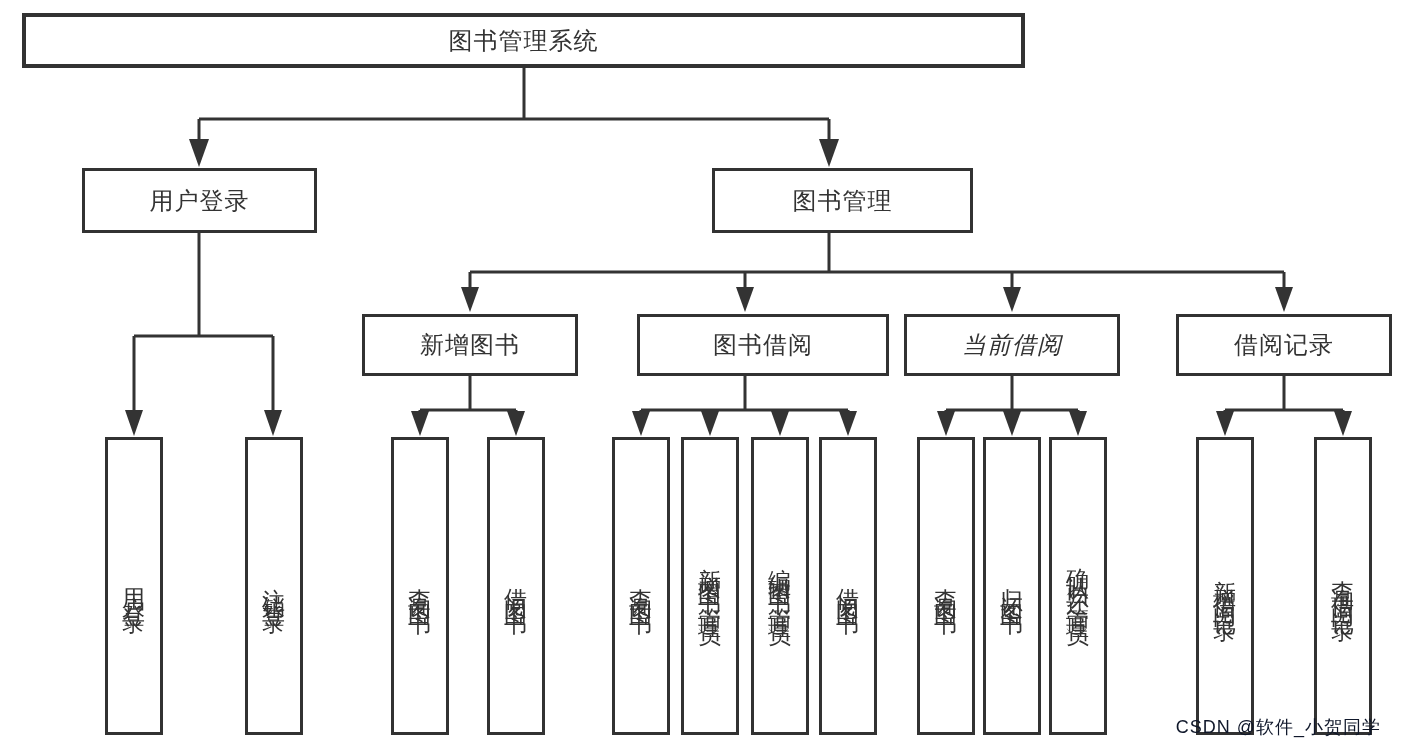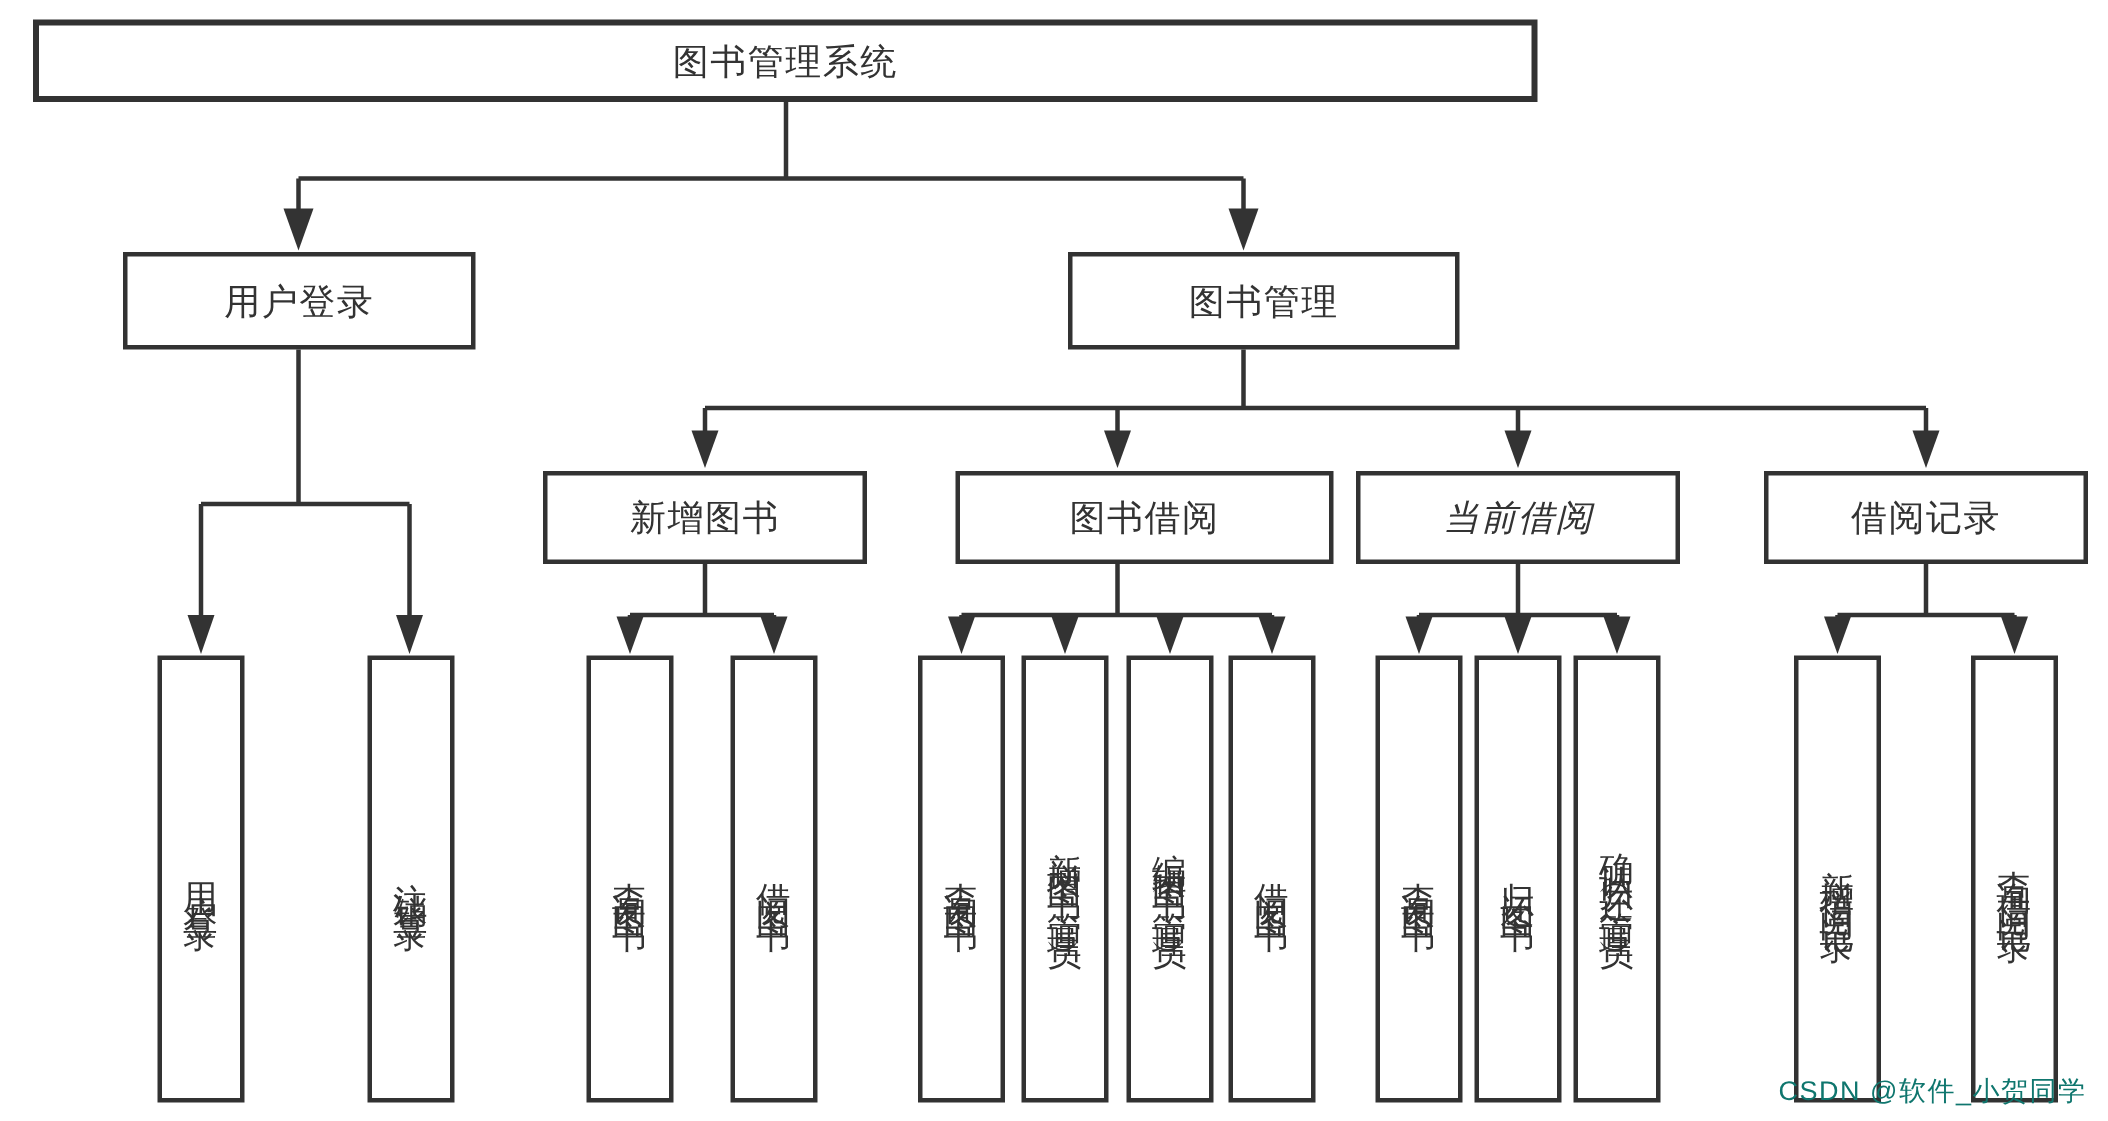--- a/index.html
+++ b/index.html
@@ -37,22 +37,22 @@
   #b-bb-add{left:681px;}
   #b-bb-edit{left:751px;}
   #b-bb-borrow{left:819px;}
   #b-cb-query{left:917px;}
   #b-cb-return{left:983px;}
   #b-cb-confirm{left:1049px;}
   #b-br-add{left:1196px;}
   #b-br-query{left:1314px;}
   
   #watermark{
-    position:absolute;right:14px;bottom:8px;z-index:5;
-    font-size:18px;color:#0f766e;letter-spacing:1px;white-space:nowrap;
+    position:absolute;right:24px;bottom:8px;z-index:5;
+    font-size:18px;color:#0f172a;letter-spacing:1px;white-space:nowrap;
   }
   line,path{stroke:#333333;stroke-width:3;fill:none;}
   polygon{fill:#333333;stroke:none;}
 </style>
 </head>
 <body>
 
 <div id="canvas">
 
   <svg id="connectors" viewBox="0 0 1405 747" xmlns="http://www.w3.org/2000/svg">

